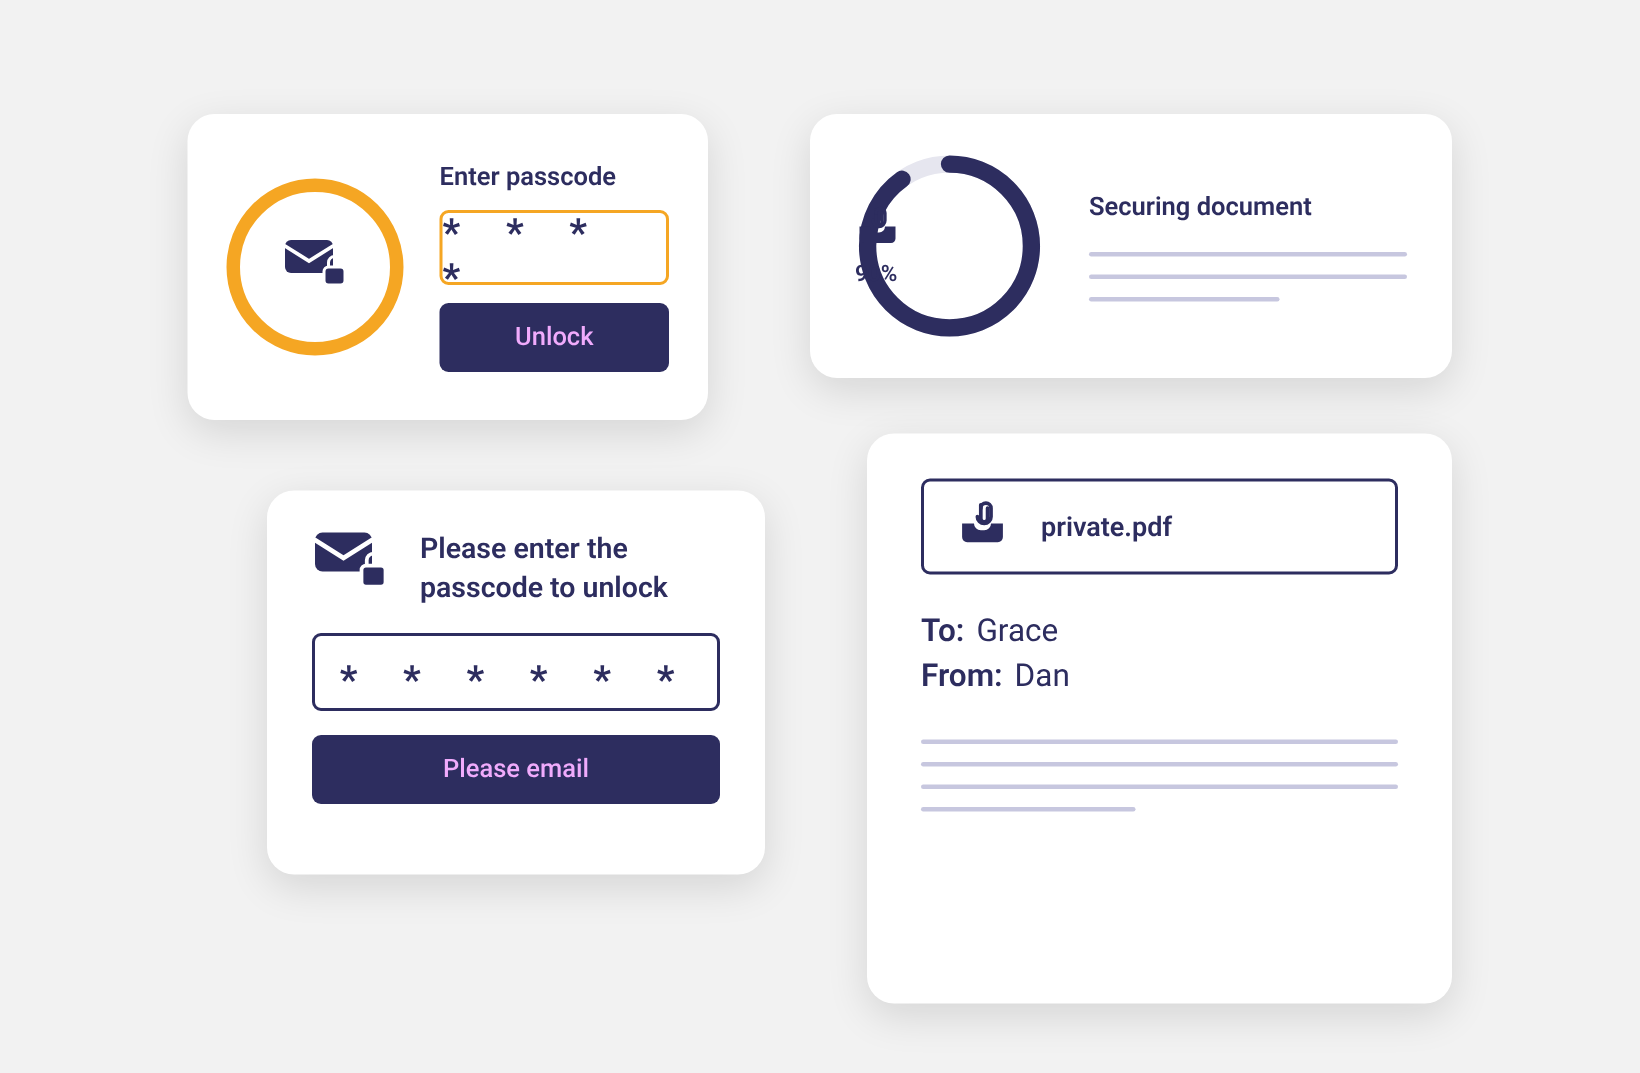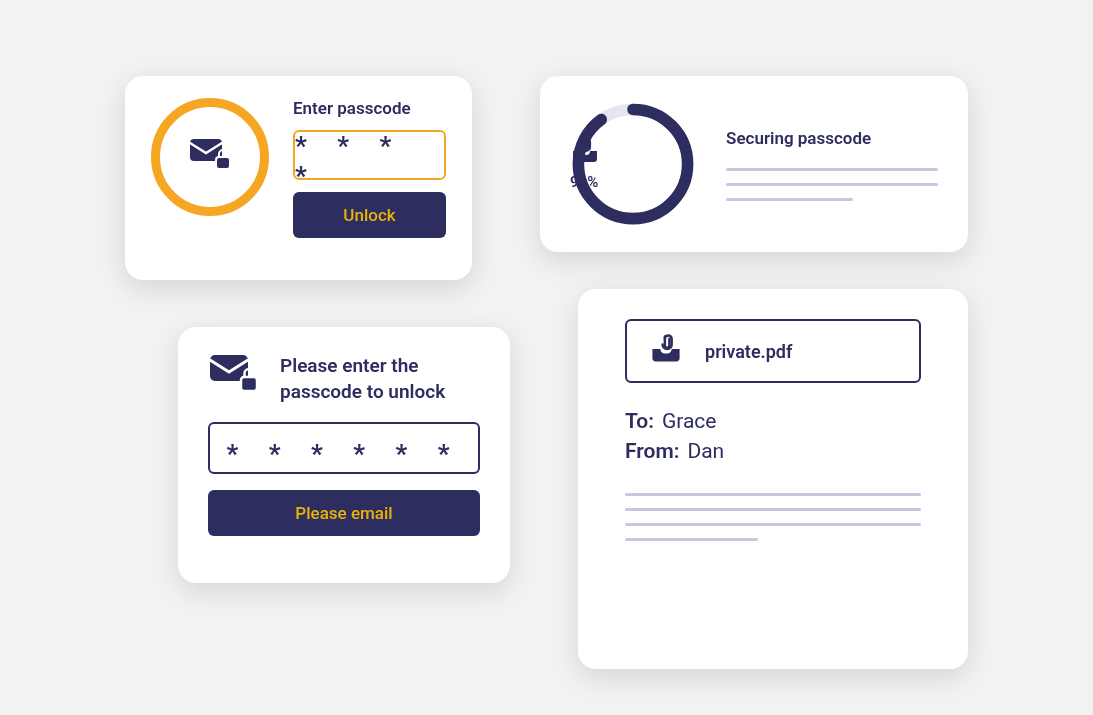--- a/index.html
+++ b/index.html
@@ -4,29 +4,29 @@
 <style>
   :root{
     --navy:#2d2d5f;
     --orange:#f5a623;
     --line:#c7c7df;
     --bg:#f2f2f2;
   }
   *{box-sizing:border-box;font-family:-apple-system,BlinkMacSystemFont,"Segoe UI",Roboto,Helvetica,Arial,sans-serif;}
   body{margin:0;width:1093px;height:715px;background:var(--bg);position:relative;overflow:hidden;}
   .card{position:absolute;background:#fff;border-radius:18px;box-shadow:0 8px 28px rgba(0,0,0,.12);}
-  .btn{background:var(--navy);color:#eab308;border:none;border-radius:6px;font-size:17px;font-weight:500;display:flex;align-items:center;justify-content:center;cursor:pointer;}
+  .btn{background:var(--navy);color:#f0abfc;border:none;border-radius:6px;font-size:17px;font-weight:500;display:flex;align-items:center;justify-content:center;cursor:pointer;}
   .pw-box{border:2px solid;border-radius:6px;display:flex;align-items:center;justify-content:center;font-size:26px;letter-spacing:12px;color:var(--navy);font-weight:700;}
   .pw-box span{transform:translateY(6px);}
   .h{color:var(--navy);font-weight:600;}
   .lines{display:flex;flex-direction:column;gap:12px;}
   .lines div{height:3px;background:var(--line);border-radius:2px;}
 
   
-  #c1{left:125px;top:76px;width:347px;height:204px;padding:22px 26px;display:flex;gap:24px;}
+  #c1{left:125px;top:76px;width:347px;height:204px;padding:38px 26px;display:flex;gap:24px;align-items:center;}
   .ring{width:118px;height:118px;border-radius:50%;border:9px solid var(--orange);display:flex;align-items:center;justify-content:center;flex:0 0 auto;}
   #c1 .right{flex:1;display:flex;flex-direction:column;gap:12px;}
   #c1 .h{font-size:17px;}
   #c1 .pw-box{border-color:var(--orange);height:50px;}
   #c1 .btn{height:46px;}
 
   
   #c2{left:178px;top:327px;width:332px;height:256px;padding:26px 30px;display:flex;flex-direction:column;}
   #c2 .top{display:flex;gap:20px;align-items:flex-start;margin-bottom:18px;}
   #c2 .h{font-size:19px;line-height:1.35;}
@@ -36,21 +36,21 @@
   
   #c3{left:540px;top:76px;width:428px;height:176px;padding:24px 30px;display:flex;gap:30px;align-items:center;}
   .progress-wrap{position:relative;width:126px;height:126px;flex:0 0 auto;}
   .progress-wrap svg.ring-svg{position:absolute;inset:0;transform:rotate(-90deg);}
   .progress-center{position:absolute;inset:0;display:flex;flex-direction:column;align-items:flex-start;justify-content:center;gap:4px;}
   .progress-center .pct{color:var(--navy);font-size:15px;font-weight:600;}
   #c3 .right{flex:1;display:flex;flex-direction:column;gap:20px;}
   #c3 .h{font-size:17px;}
 
   
-  #c4{left:578px;top:289px;width:390px;height:380px;padding:30px 47px;display:flex;flex-direction:column;}
+  #c4{left:578px;top:289px;width:390px;height:380px;padding:30px 36px;display:flex;flex-direction:column;}
   .file-box{border:2px solid var(--navy);border-radius:6px;height:64px;display:flex;align-items:center;gap:22px;padding:0 22px;margin-bottom:26px;}
   .file-box .h{font-size:18px;}
   .meta{color:var(--navy);font-size:21px;margin-bottom:6px;}
   .meta b{font-weight:600;margin-right:8px;}
   #c4 .lines{margin-top:24px;}
   #c4 .lines div:last-child{width:45%;}
 </style>
 </head>
 <body>
 
@@ -103,21 +103,21 @@
         <svg width="30" height="28" viewBox="0 0 30 28">
           <path d="M3 14 v8 a3 3 0 0 0 3 3 h18 a3 3 0 0 0 3-3 v-8 h-7 a4 4 0 0 1 -4 4 h-2 a4 4 0 0 1 -4 -4 z" fill="#2d2d5f"></path>
           <path d="M14 3 v8 a2 2 0 0 0 4 0 v-6" stroke="#2d2d5f" stroke-width="2.2" fill="none" stroke-linecap="round"></path>
           <path d="M12 10 a4 4 0 0 0 8 0 v-5 a3 3 0 0 0 -6 0" stroke="#2d2d5f" stroke-width="2.2" fill="none" stroke-linecap="round"></path>
         </svg>
       </span>
       <div class="pct">90%</div>
     </div>
   </div>
   <div class="right">
-    <div class="h">Securing passcode</div>
+    <div class="h">Securing document</div>
     <div class="lines">
       <div></div>
         <div></div>
         <div style="width:60%"></div>
     </div>
   </div>
 </div>
 
 <div id="c4" class="card">
   <div class="file-box">

